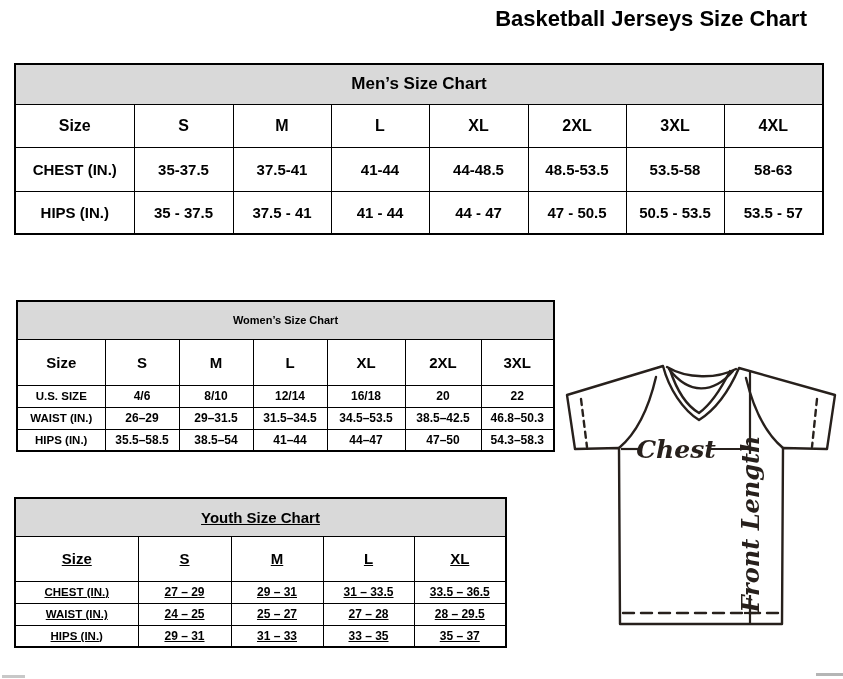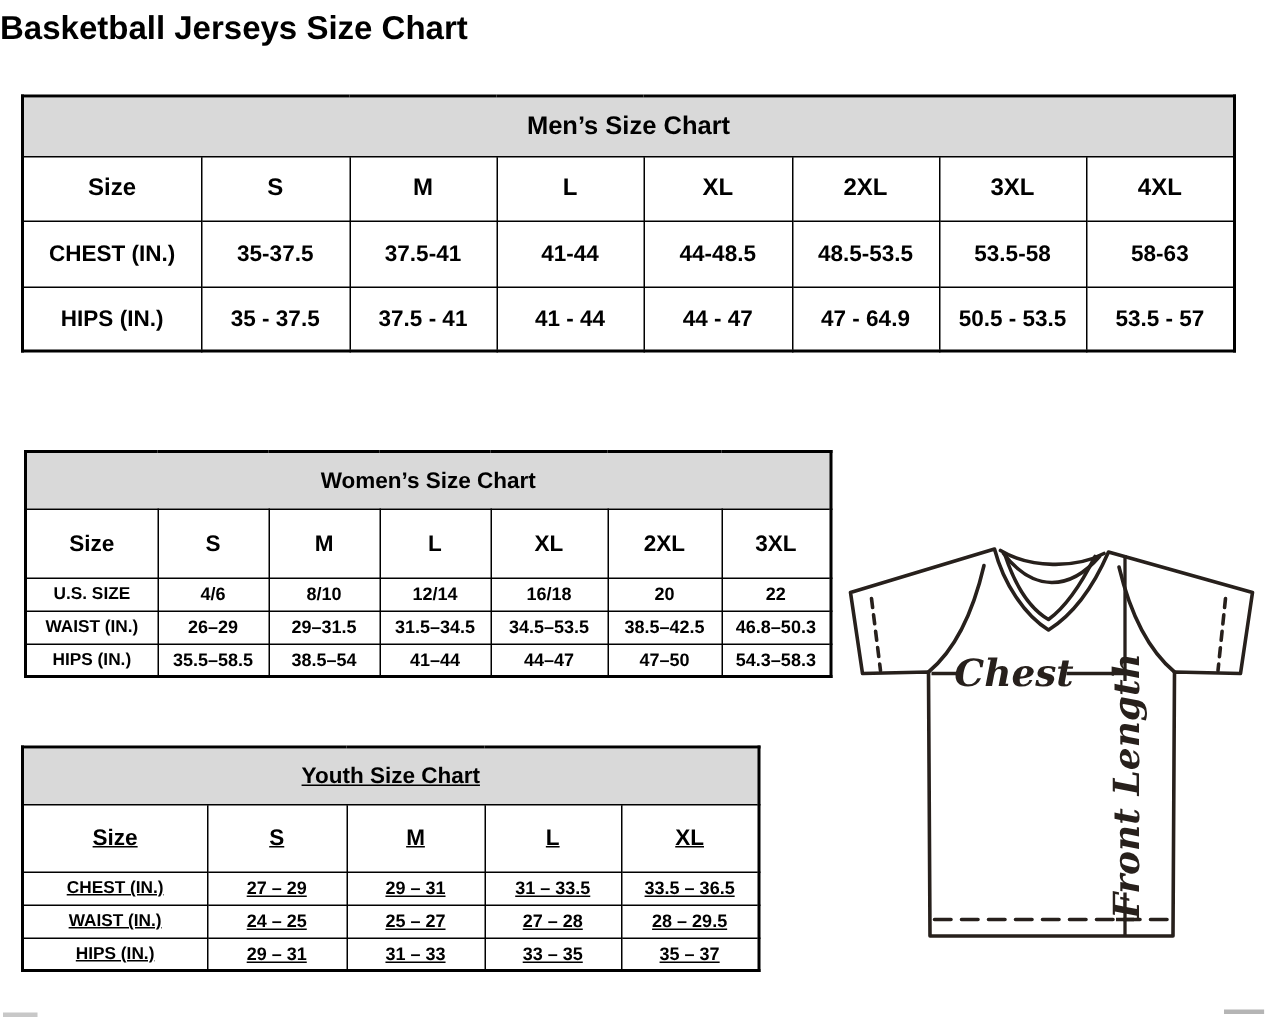--- a/index.html
+++ b/index.html
@@ -1,40 +1,40 @@
 <!DOCTYPE html>
 <html><head>
 <meta charset="utf-8">
 <style>
   html,body { margin:0; padding:0; background:#fff; }
   .page {
     position:relative; width:843px; height:679px; background:#ffffff;
     font-family:"Liberation Sans", sans-serif; color:#000; overflow:hidden;
   }
   .page-title {
-    position:absolute; top:6px; left:0; width:807px; text-align:left;
+    position:absolute; top:6px; left:0; width:807px; text-align:right;
     font-size:22px; font-weight:bold;
   }
   table.t {
     position:absolute; border-collapse:collapse; table-layout:fixed;
     border:2px solid #000; background:#fff; font-weight:bold; color:#000;padding-left:25px;
   }
   table.t td { border:1px solid #000; text-align:center; vertical-align:middle; padding:0; white-space:nowrap; overflow:hidden; }
   td.ttl { background:#d9d9d9; }
 
   .mens { left:14px; top:63px; font-size:15px; }
   .mens tr.ttl-row { height:40px; }
   .mens td.ttl { font-size:17px; }
   .mens tr.hdr { height:43px; font-size:16px; }
   .mens tr.dr { height:43px; }
   .mens tr.dr0 { height:44px; }
 
   .womens { left:16px; top:300px; font-size:12px; }
   .womens tr.ttl-row { height:38px; }
-  .womens td.ttl { font-size:15px;margin-left:40px; }
+  .womens td.ttl { font-size:11px;margin-left:40px; }
   .womens tr.hdr { height:46px; font-size:15px; }
   .womens tr.dr { height:22px; }
   .womens td.rl { font-size:11.5px; }
 
   .youth { left:14px; top:497px; font-size:12px;text-decoration:underline; }
   .youth tr.ttl-row { height:38px; }
   .youth td.ttl { font-size:15px; }
   .youth tr.hdr { height:45px; font-size:15px; }
   .youth tr.dr { height:22px; }
   .youth td.rl { font-size:11.5px; }
@@ -85,21 +85,21 @@
       <td>48.5-53.5</td>
       <td>53.5-58</td>
       <td>58-63</td>
     </tr>
     <tr class="dr">
       <td>HIPS (IN.)</td>
       <td>35 - 37.5</td>
       <td>37.5 - 41</td>
       <td>41 - 44</td>
       <td>44 - 47</td>
-      <td>47 - 64.9</td>
+      <td>47 - 50.5</td>
       <td>50.5 - 53.5</td>
       <td>53.5 - 57</td>
     </tr>
   </tbody>
     </table>
 
   <table class="t womens">
     <colgroup>
       <col style="width:88px">
         <col style="width:74px">

